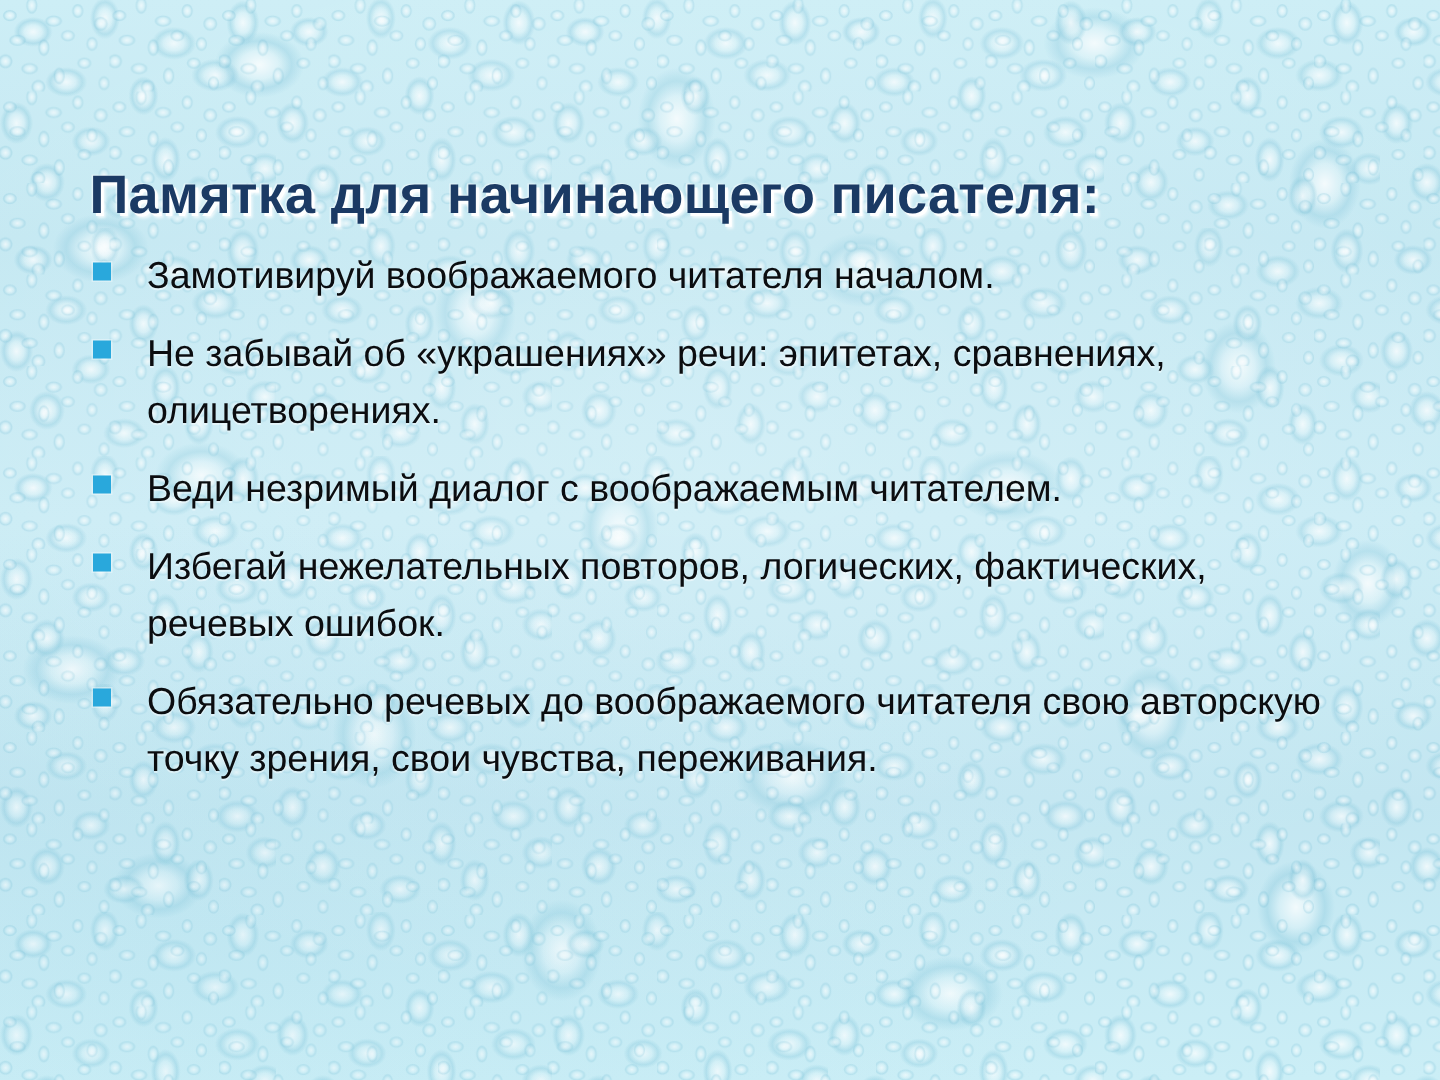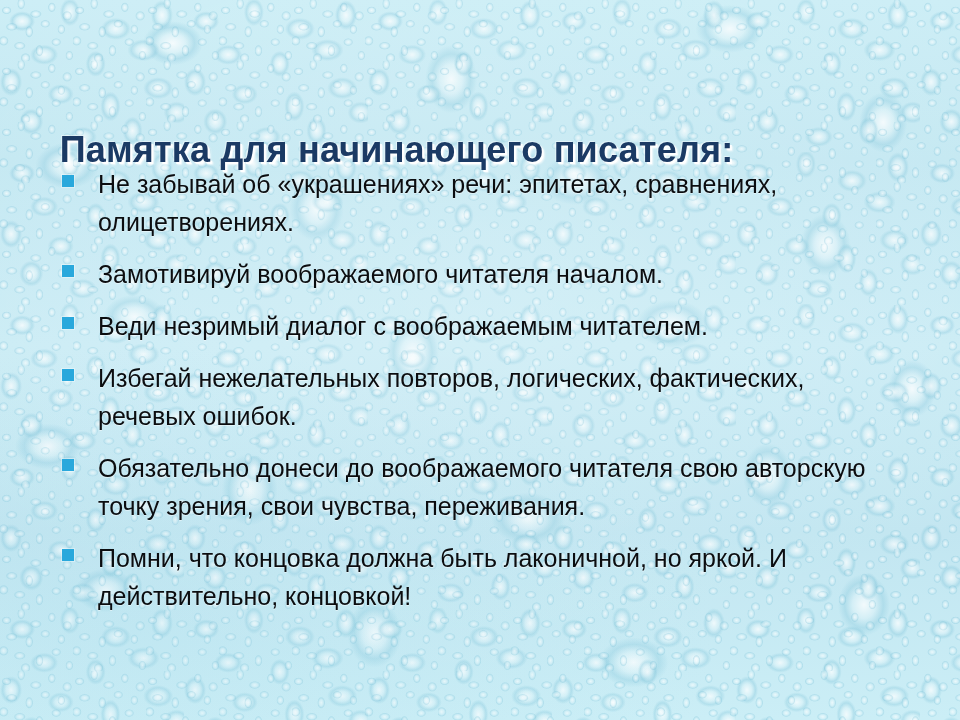--- a/index.html
+++ b/index.html
@@ -122,21 +122,21 @@
   
   #content {
     position: relative;
     z-index: 5;
     width: 960px;
     height: 720px;
   }
 
   #slide-title {
     position: absolute;
-    top: 104px;
+    top: 84px;
     left: 0;
     width: 793px;
     text-align: center;
     font-size: 36px;
     font-weight: bold;
     line-height: 44px;
     color: #1b3a64;
     letter-spacing: .2px;
     text-shadow:
        2px 2px 0 rgba(255,255,255,.95),
@@ -192,44 +192,40 @@
   <div class="bg-layer" id="bg-sheen"></div>
 
   <div id="content">
 
     <h1 id="slide-title">Памятка для начинающего писателя:</h1>
 
     <ul id="bullet-list">
 
       <li class="bullet-item">
         <span class="bullet-marker"></span>
+        <span class="bullet-text">Замотивируй воображаемого читателя началом.</span>
+      </li>
+
+      <li class="bullet-item">
+        <span class="bullet-marker"></span>
         <span class="bullet-text">Не забывай об «украшениях» речи: эпитетах, сравнениях, олицетворениях.</span>
       </li>
 
       <li class="bullet-item">
         <span class="bullet-marker"></span>
-        <span class="bullet-text">Замотивируй воображаемого читателя началом.</span>
-      </li>
-
-      <li class="bullet-item">
-        <span class="bullet-marker"></span>
         <span class="bullet-text">Веди незримый диалог с воображаемым читателем.</span>
       </li>
 
       <li class="bullet-item">
         <span class="bullet-marker"></span>
         <span class="bullet-text">Избегай нежелательных повторов, логических, фактических, речевых ошибок.</span>
       </li>
 
       <li class="bullet-item">
         <span class="bullet-marker"></span>
-        <span class="bullet-text">Обязательно донеси до воображаемого читателя свою авторскую точку зрения, свои чувства, переживания.</span>
-      </li>
-
-      <li class="bullet-item">
-        <span class="bullet-marker"></span>
-        <span class="bullet-text">Помни, что концовка должна быть лаконичной, но яркой. И действительно, концовкой!</span>
-      </li>
+        <span class="bullet-text">Обязательно речевых до воображаемого читателя свою авторскую точку зрения, свои чувства, переживания.</span>
+      </li>
+
 
     </ul>
 
   </div>
 </div>
 
 </body></html>

